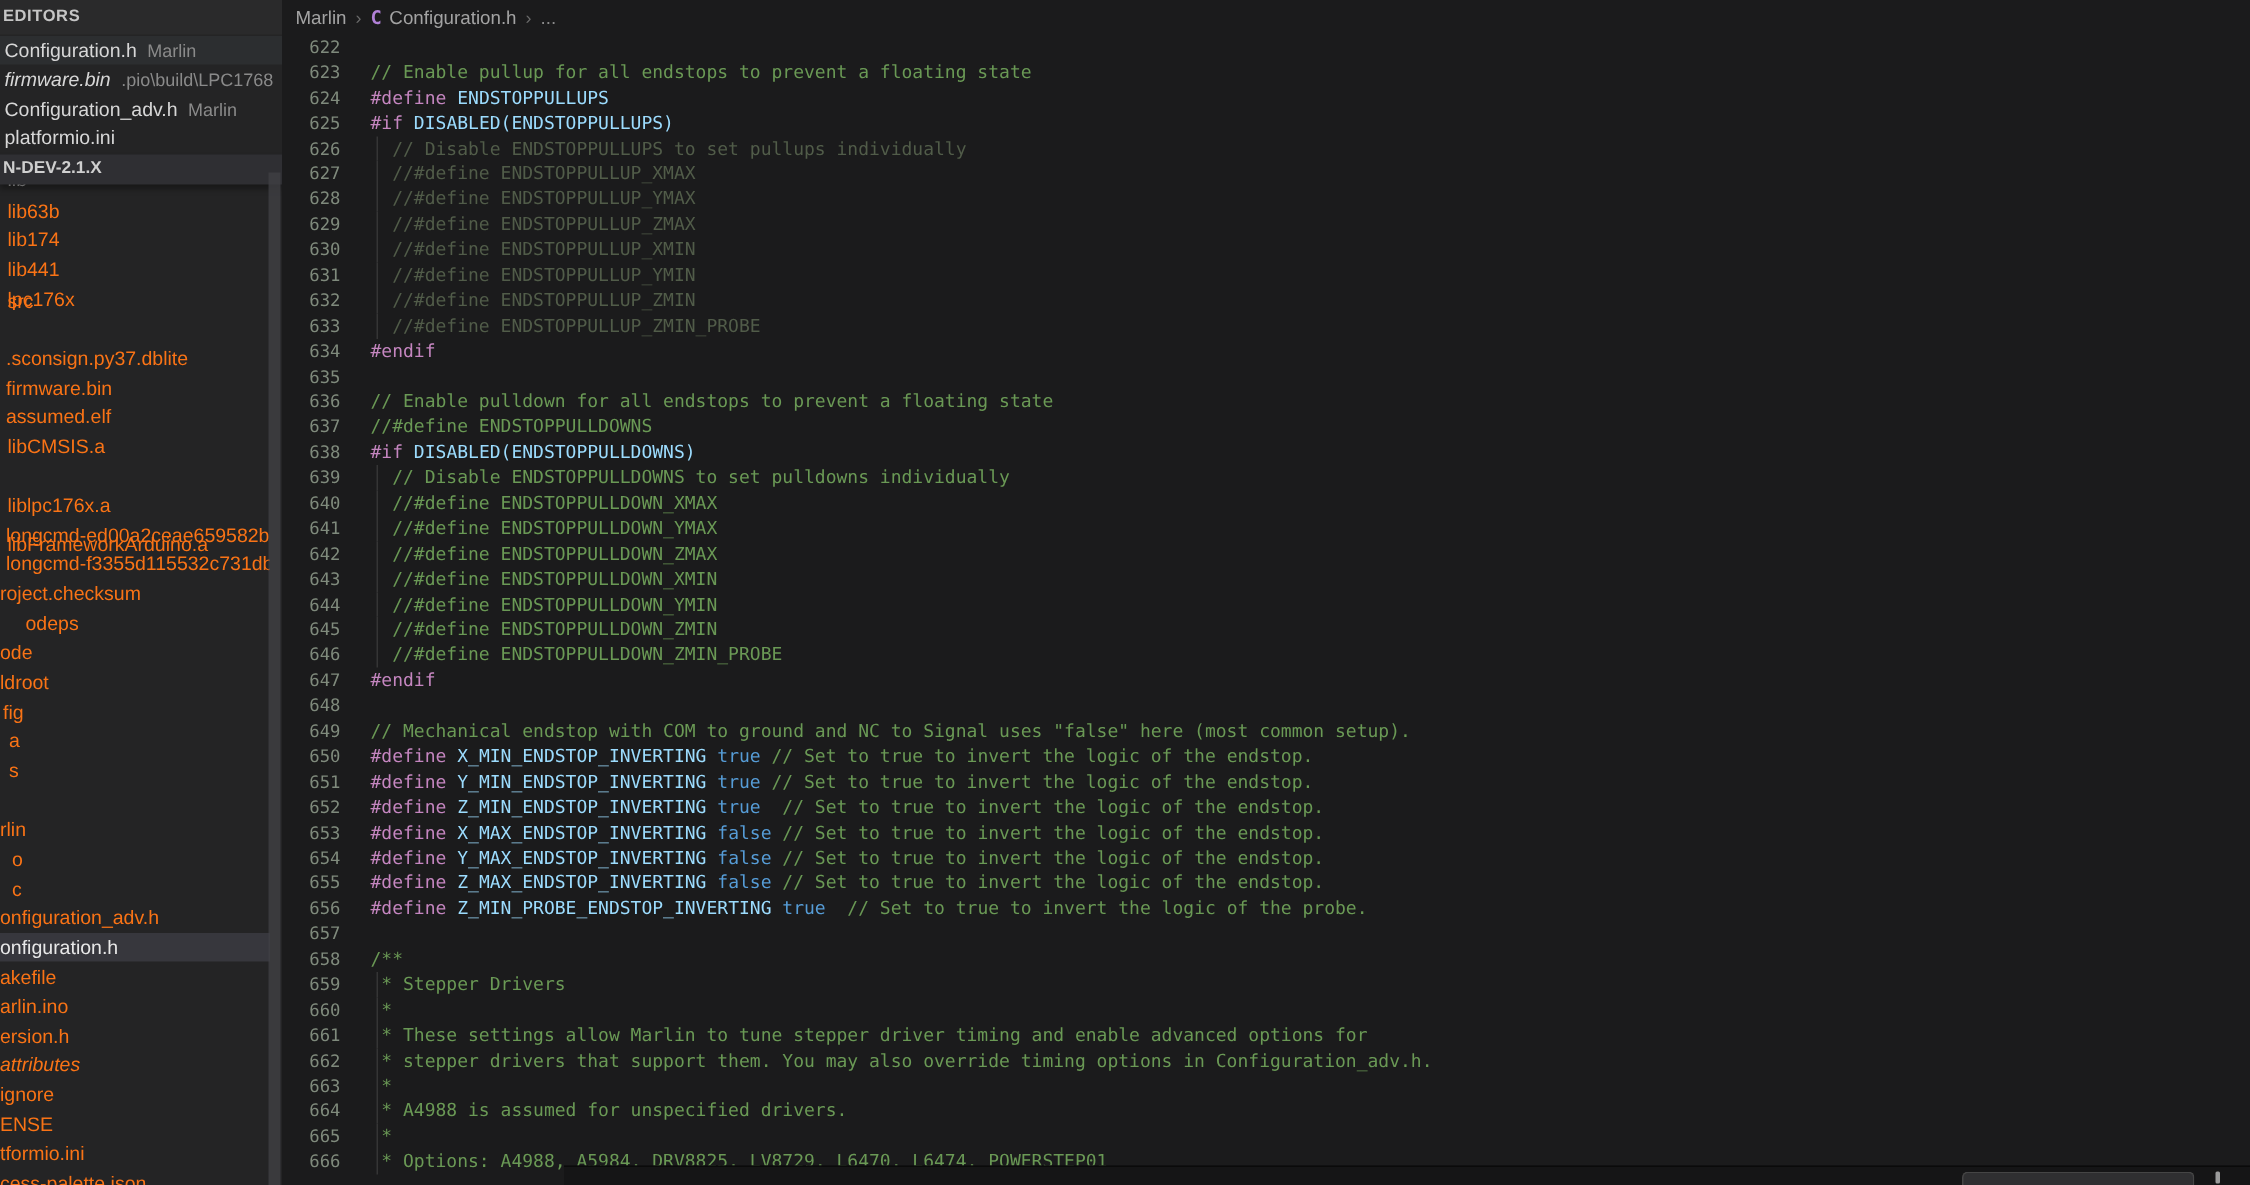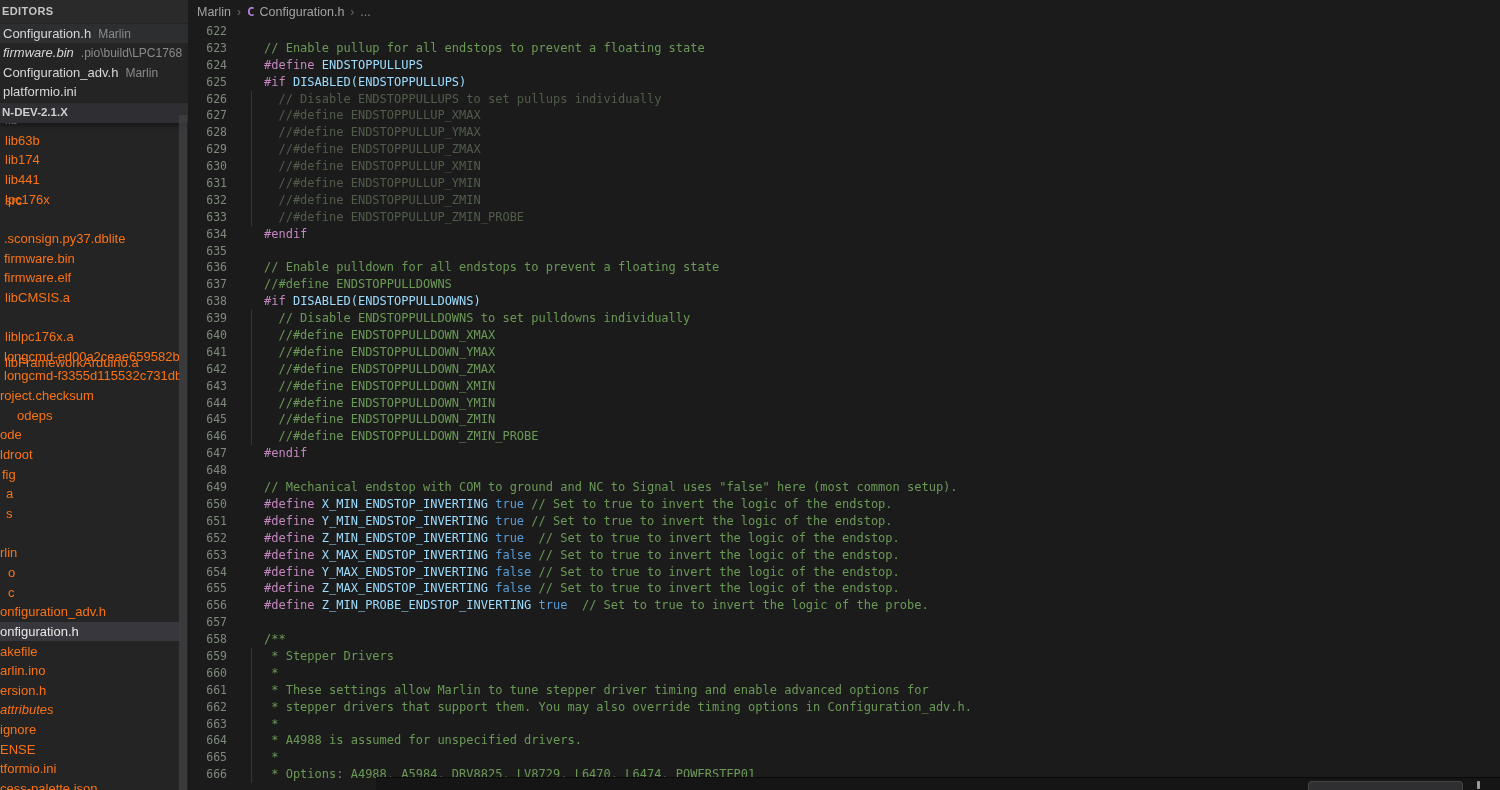--- a/index.html
+++ b/index.html
@@ -28,21 +28,21 @@
   
   #editor{position:absolute;left:188px;top:0;right:0;height:790px;background:var(--c-editor-bg,#1b1b1c);}
   #breadcrumb{position:absolute;left:0;top:0;right:0;height:23px;font-size:12.5px;color:#a3a3a3;
      line-height:23px;padding-left:9px;white-space:nowrap;}
   #breadcrumb .sep{color:#6b6b6b;margin:0 6px;font-size:12px;}
   #breadcrumb .cicon{color:#b180d7;font-weight:bold;font-family:"DejaVu Sans Mono",monospace;margin-right:5px;}
   #breadcrumb .more{color:#8b8b8b;}
   #code{position:absolute;left:0;top:23px;right:0;bottom:0;font-family:"DejaVu Sans Mono",monospace;font-size:12px;}
   .cl{position:relative;height:16.9px;line-height:16.9px;white-space:pre;}
   .ln{display:inline-block;width:39px;text-align:right;color:#7f8a7c;font-size:11.5px;vertical-align:top;}
-  .ct{margin-left:37px;display:inline-block;vertical-align:top;}
+  .ct{margin-left:20px;display:inline-block;vertical-align:top;}
   .guide{position:absolute;left:63px;top:0;bottom:0;width:1px;background:#353535;}
   .tk-kw{color:var(--c-kw,#C586C0);}
   .tk-id{color:var(--c-id,#9CDCFE);}
   .tk-val{color:var(--c-val,#569CD6);}
   .tk-cm{color:var(--c-cm,#6A9955);}
   .tk-dcm{color:var(--c-dcm,#50593f);color:var(--c-dcm,#515c49);}
 
   
   #bottom-band{position:absolute;left:188px;right:0;bottom:0;height:12px;background:#151516;border-top:1px solid #0a0a0a;}
   #toast{position:absolute;right:37px;bottom:0;width:153px;height:8px;background:#2f2f31;
@@ -65,21 +65,21 @@
     <div id="section-header">N-DEV-2.1.X</div>
     <div id="file-tree">
         <div class="ft-row clipped" style="top: 110px; padding-left: 5px;">lib</div>
         <div class="ft-row" style="top: 130.6px; padding-left: 5px;">lib63b</div>
         <div class="ft-row" style="top: 150.25px; padding-left: 5px;">lib174</div>
         <div class="ft-row" style="top: 169.9px; padding-left: 5px;">lib441</div>
         <div class="ft-row" style="top: 189.55px; padding-left: 5px;">lpc176x</div>
         <div class="ft-row" style="top: 191px; padding-left: 5px;">src</div>
         <div class="ft-row" style="top: 228.85px; padding-left: 4px;">.sconsign.py37.dblite</div>
         <div class="ft-row" style="top: 248.5px; padding-left: 4px;">firmware.bin</div>
-        <div class="ft-row" style="top: 268.15px; padding-left: 4px;">firmware.elf</div>
+        <div class="ft-row" style="top: 268.15px; padding-left: 4px;">assumed.elf</div>
         <div class="ft-row" style="top: 287.8px; padding-left: 5px;">libCMSIS.a</div>
         <div class="ft-row" style="top: 307.45px; padding-left: 5px; margin-top: 46px;">libFrameworkArduino.a</div>
         <div class="ft-row" style="top: 327.1px; padding-left: 5px;">liblpc176x.a</div>
         <div class="ft-row" style="top: 346.75px; padding-left: 4px;">longcmd-ed00a2ceae659582b82...</div>
         <div class="ft-row" style="top: 366.4px; padding-left: 4px;">longcmd-f3355d115532c731dbf...</div>
         <div class="ft-row" style="top: 386.05px; padding-left: 0px;">roject.checksum</div>
         <div class="ft-row" style="top: 405.7px; padding-left: 17px;">odeps</div>
         <div class="ft-row" style="top: 425.35px; padding-left: 0px;">ode</div>
         <div class="ft-row" style="top: 445px; padding-left: 0px;">ldroot</div>
         <div class="ft-row" style="top: 464.65px; padding-left: 2px;">fig</div>

